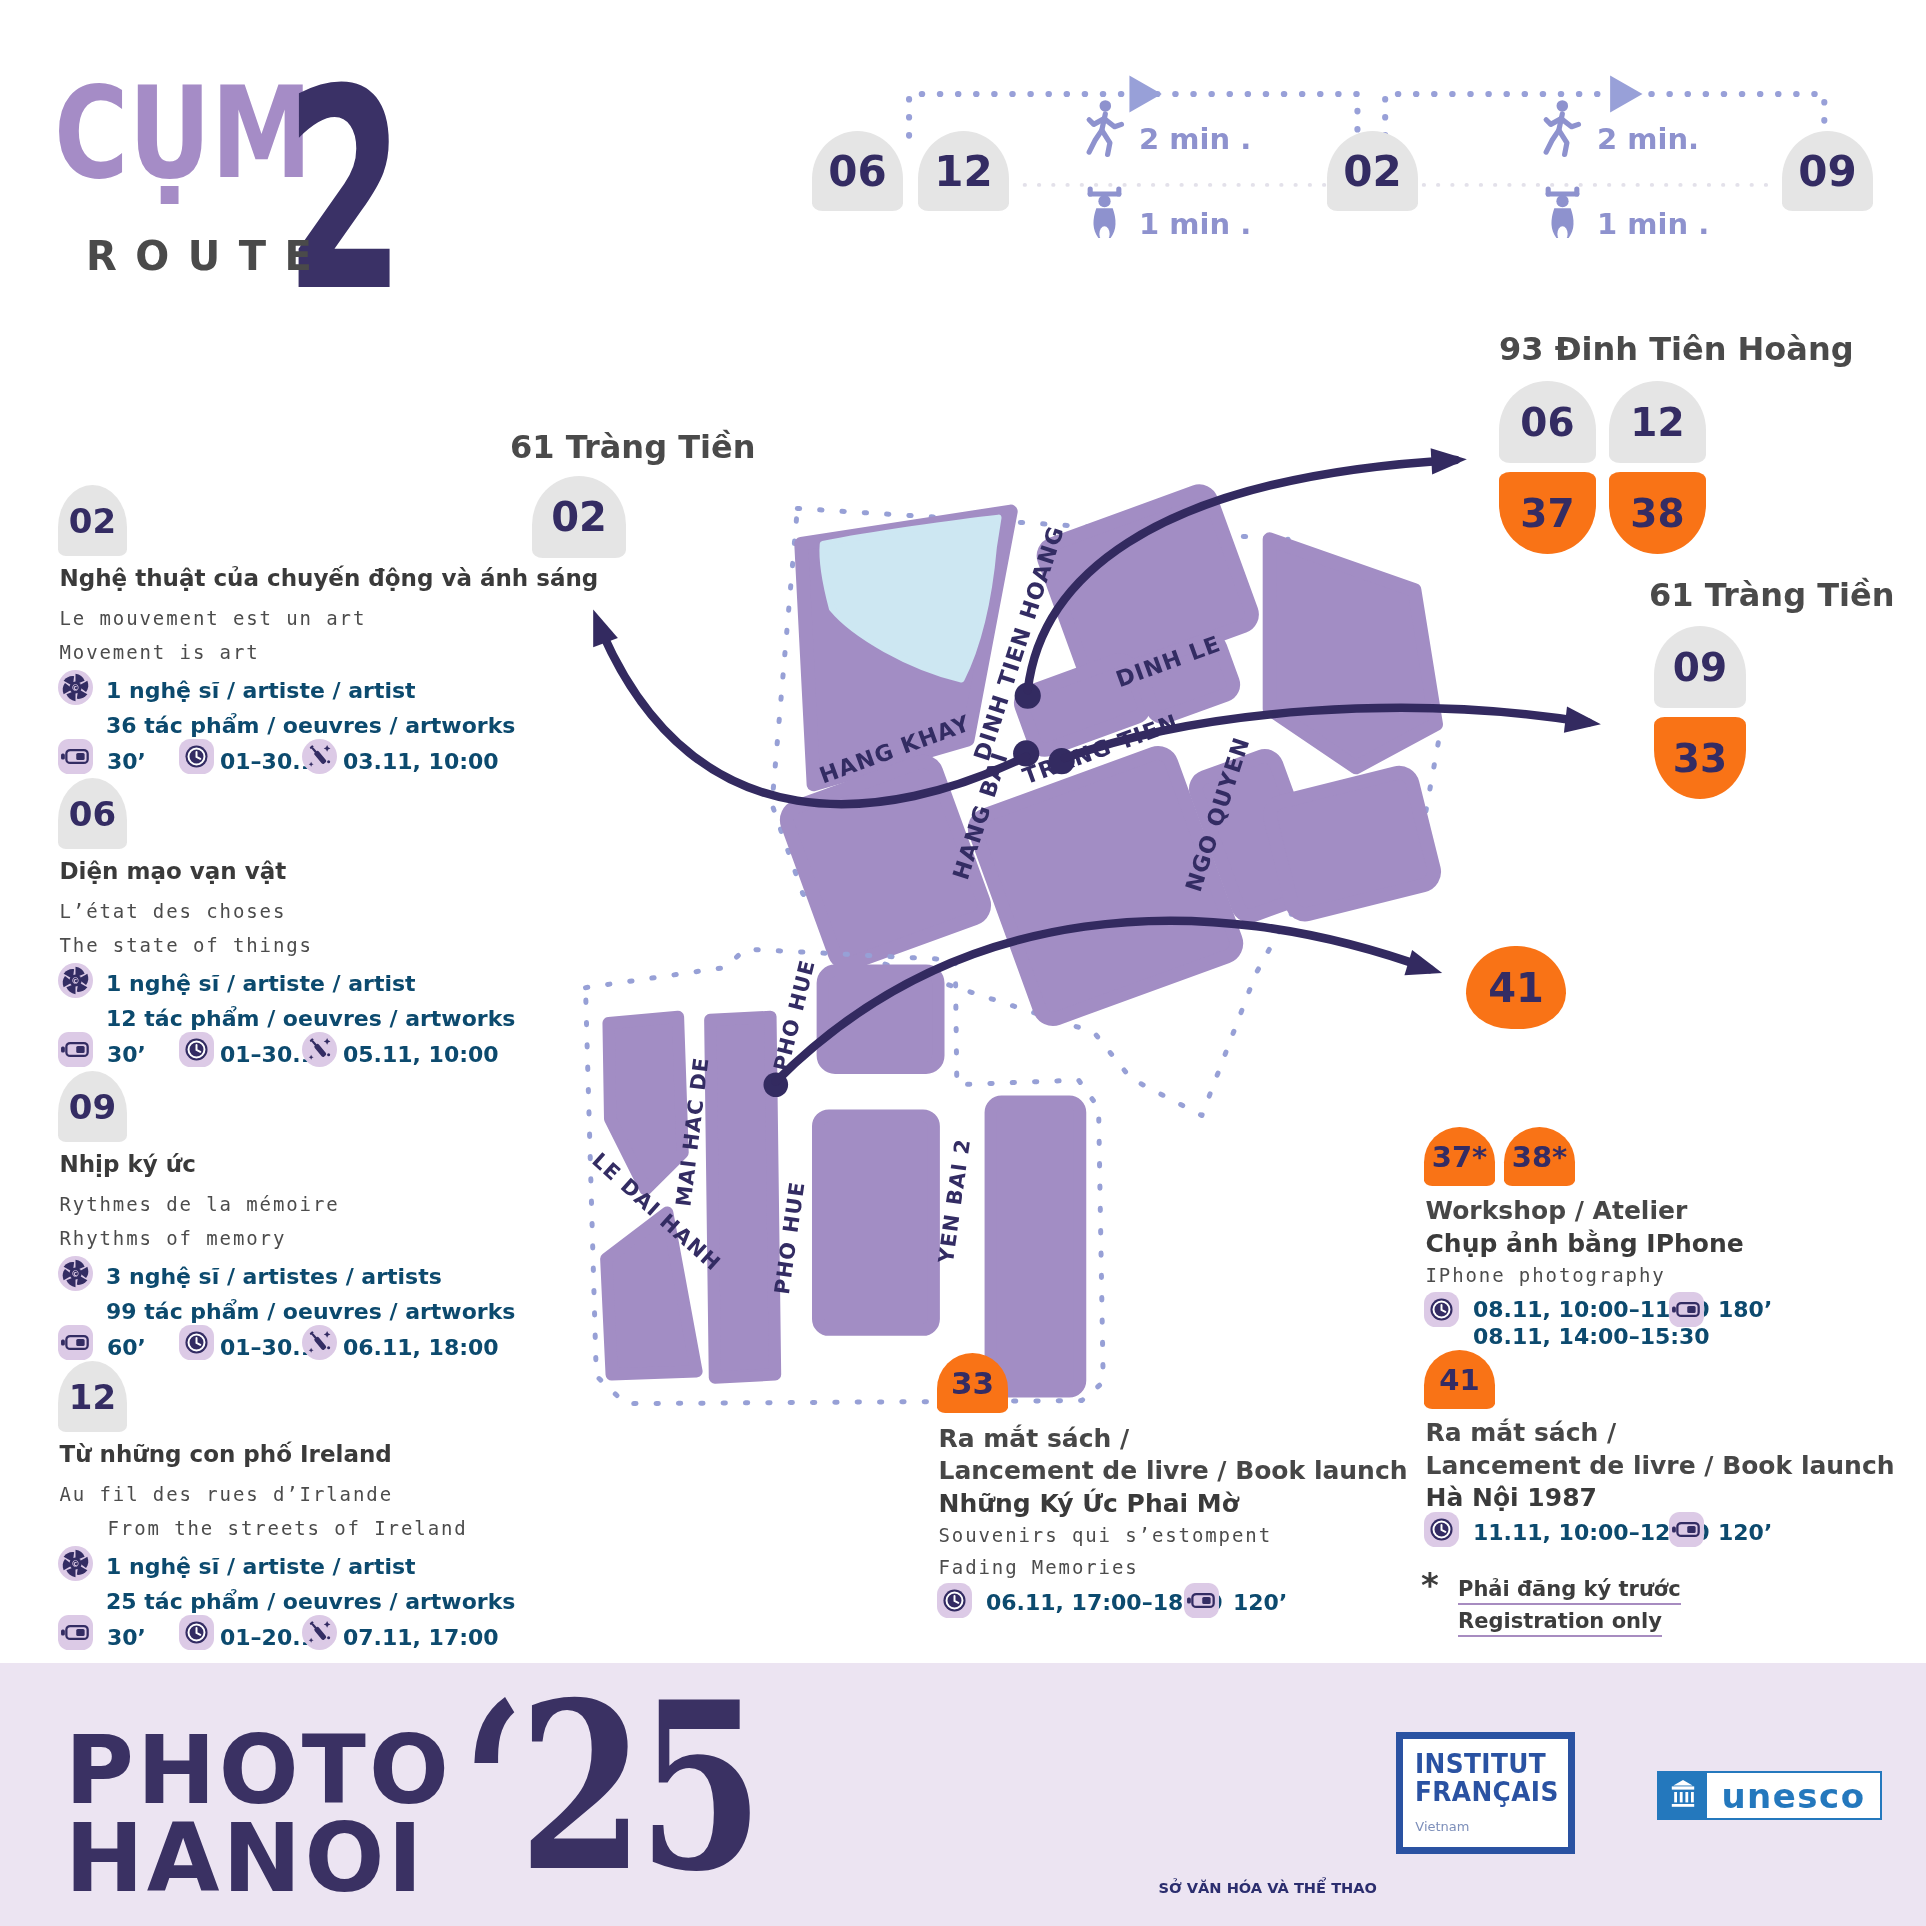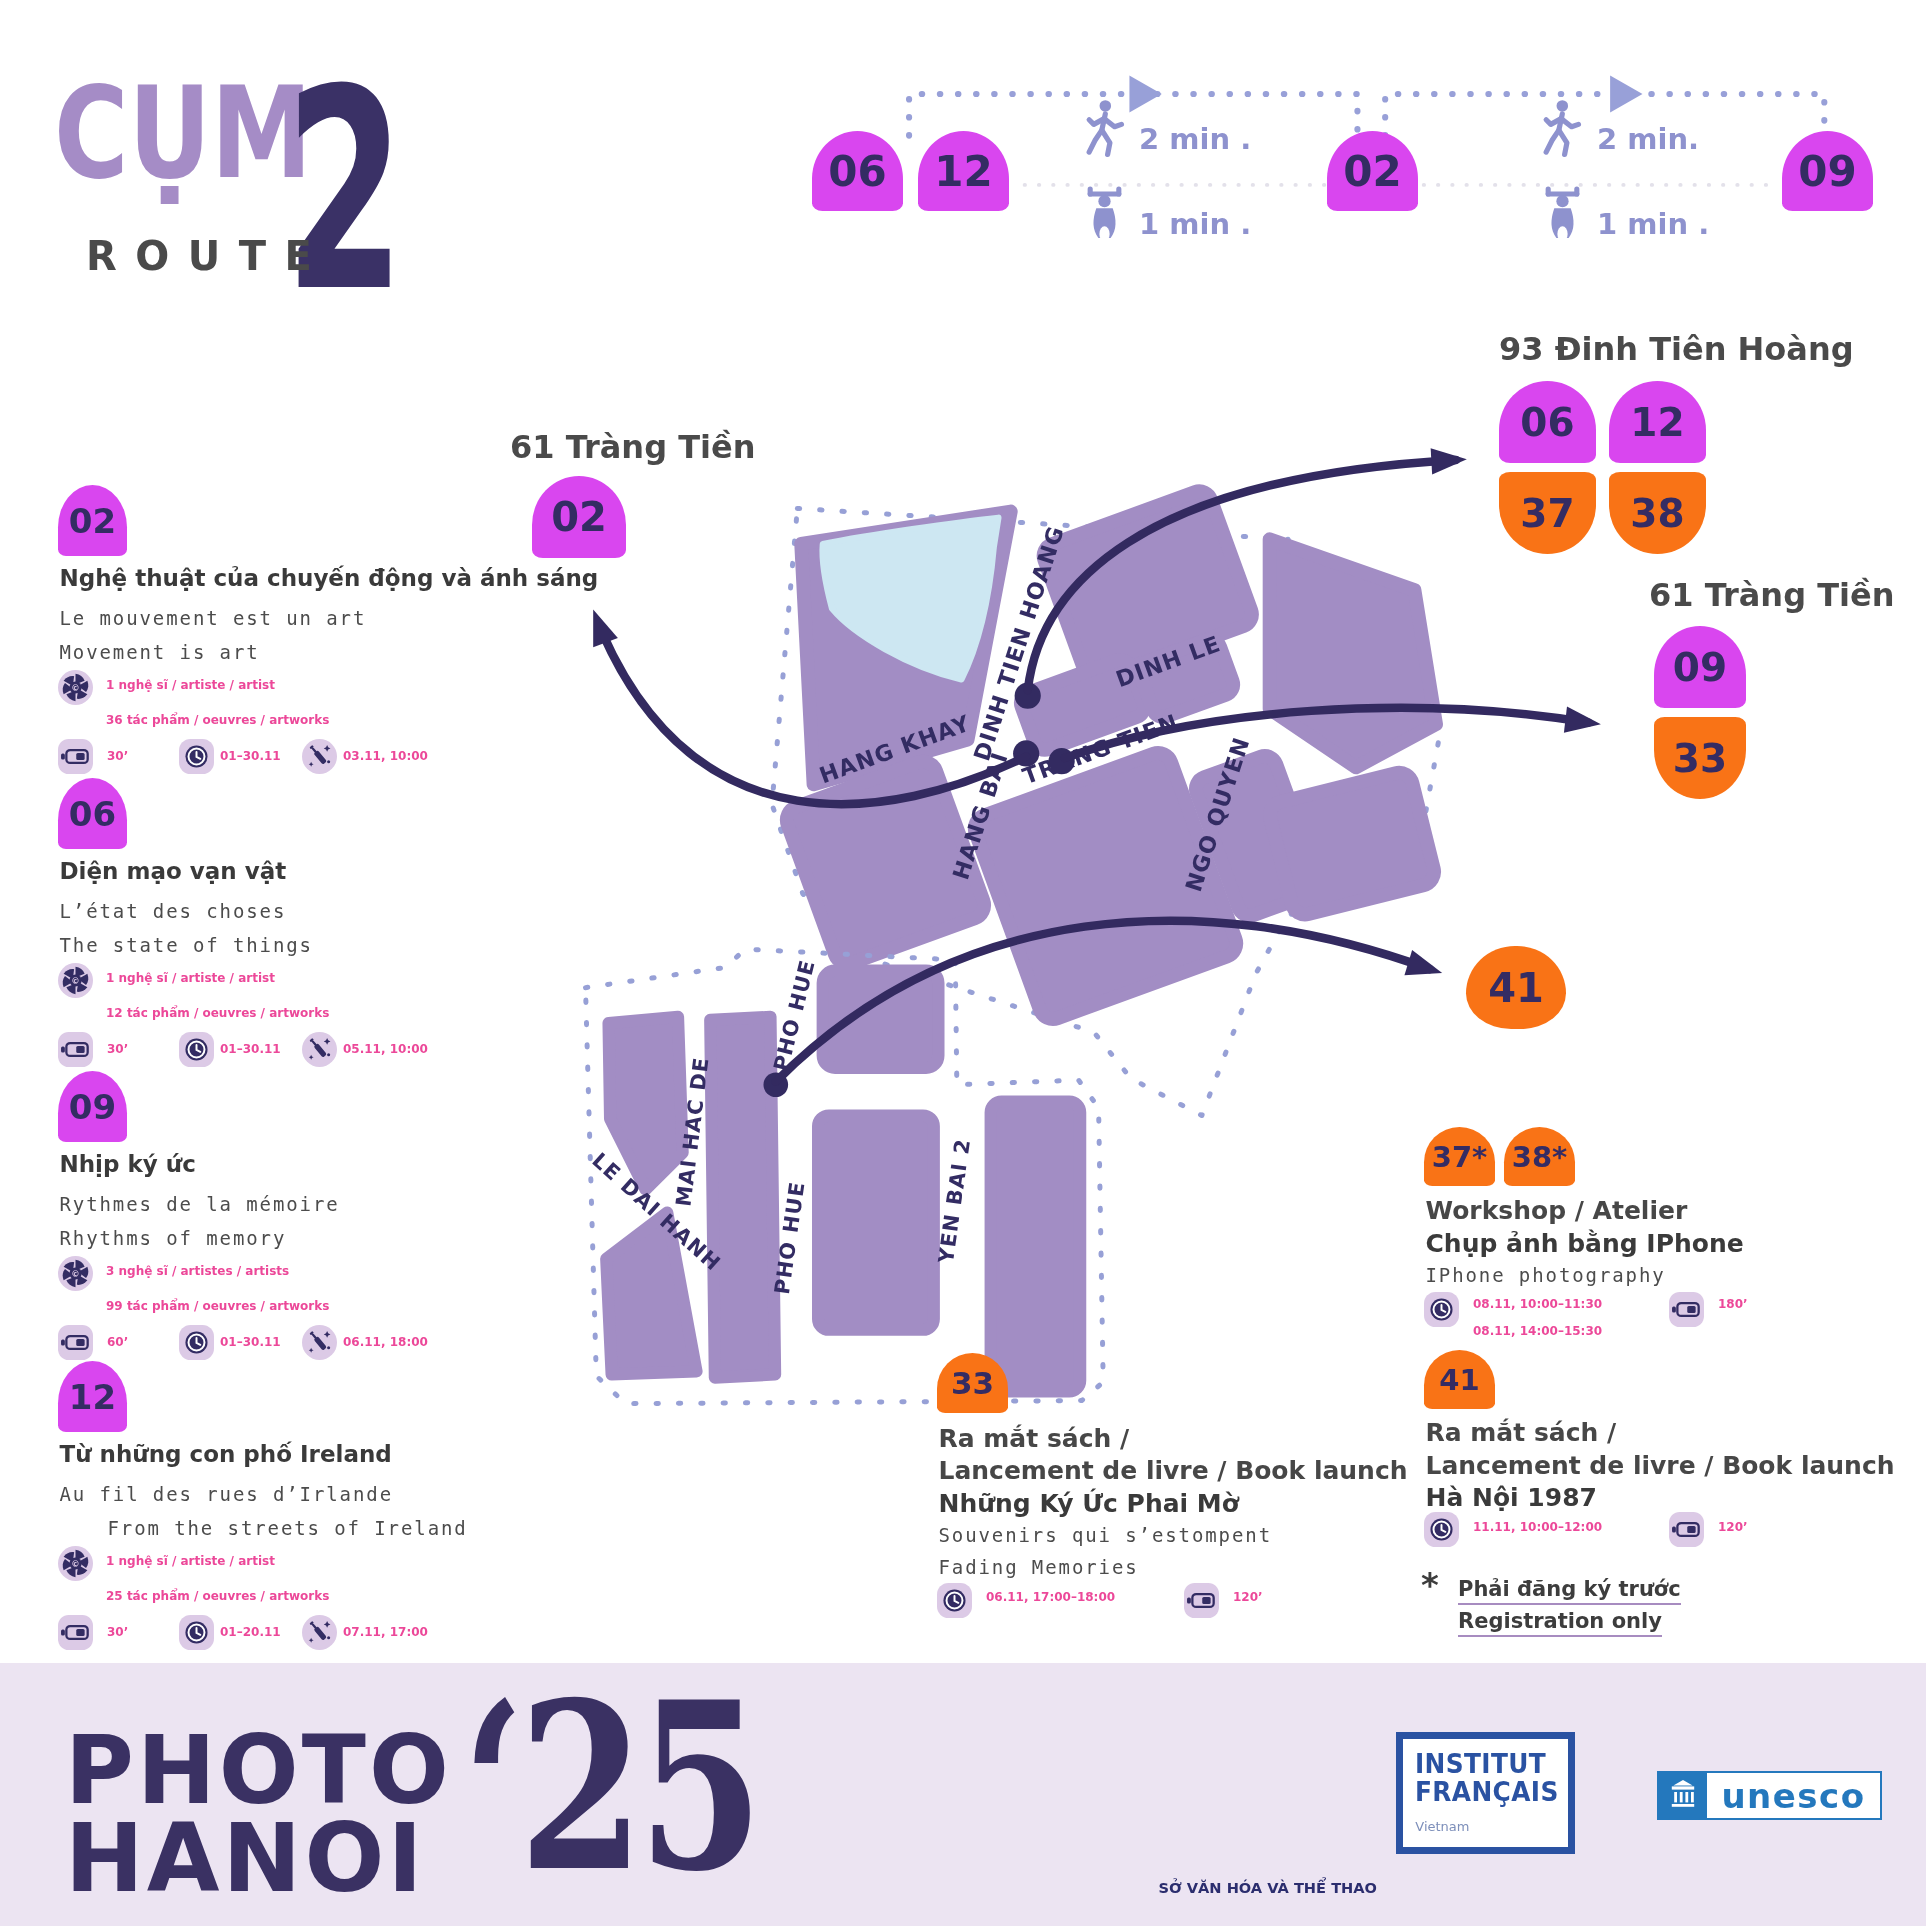--- a/index.html
+++ b/index.html
@@ -2,31 +2,31 @@
 <html style="font-size:12.3px"><head>
 <meta charset="utf-8">
 <style>
   html,body{margin:0;padding:0;background:#fff;}
   .poster{position:relative;width:1926px;height:1926px;background:#ffffff;overflow:hidden;
           font-family:"DejaVu Sans","Liberation Sans",sans-serif;color:#3d3d3d;}
   .abs{position:absolute;}
   svg{display:block;}
   
   .bub{position:absolute;display:flex;align-items:center;justify-content:center;
-       background:#d946ef;color:#342c63;font-weight:bold;
+       background:#e5e5e5;color:#342c63;font-weight:bold;
        border-radius:52% 52% 12% 12% / 62% 62% 10% 10%;}
   .bub.pink{background:#f97316;}
   .bub.flip{border-radius:12% 12% 52% 52% / 10% 10% 62% 62%;}
   .bub.egg{border-radius:50% 50% 46% 46% / 58% 58% 44% 44%;}
   
   .loclabel{position:absolute;font-weight:bold;color:#4a4a4a;font-size:32px;white-space:nowrap;}
   .ev-title{position:absolute;font-weight:bold;color:#3a3a3a;font-size:23px;white-space:nowrap;}
   .ev-sub{position:absolute;font-family:"DejaVu Sans Mono","Liberation Mono",monospace;
           color:#4c4c4c;font-size:19px;letter-spacing:1.9px;white-space:nowrap;}
-  .ev-meta{position:absolute;font-weight:bold;color:#ec4899;font-size:12px;white-space:nowrap;}
+  .ev-meta{position:absolute;font-weight:bold;color:#0c4a6e;font-size:22px;white-space:nowrap;}
   .ic{position:absolute;width:35px;height:35px;}
   .minlabel{position:absolute;color:#8e92ce;font-weight:600;font-size:29px;white-space:nowrap;}
   .note-line{font-weight:bold;color:#3d3d3d;font-size:21px;border-bottom:2.3px solid #a78cc0;
              display:inline-block;padding-bottom:2.3px;white-space:nowrap;}
   
   .footerband{position:absolute;left:0;top:1663px;width:1926px;height:264px;background:#ece4f2;}
   .ph{position:absolute;font-weight:800;color:#3a3163;font-size:94px;letter-spacing:3.1px;line-height:1;}
   .year{position:absolute;font-family:"DejaVu Serif","Liberation Serif",serif;font-weight:bold;
         color:#3a3163;font-size:231px;line-height:1;transform:scaleX(.78);transform-origin:left top;letter-spacing:-7.7px;}
   .ifbox{position:absolute;left:1396px;top:1732px;width:179px;height:122px;border:7px solid #2a52a2;

